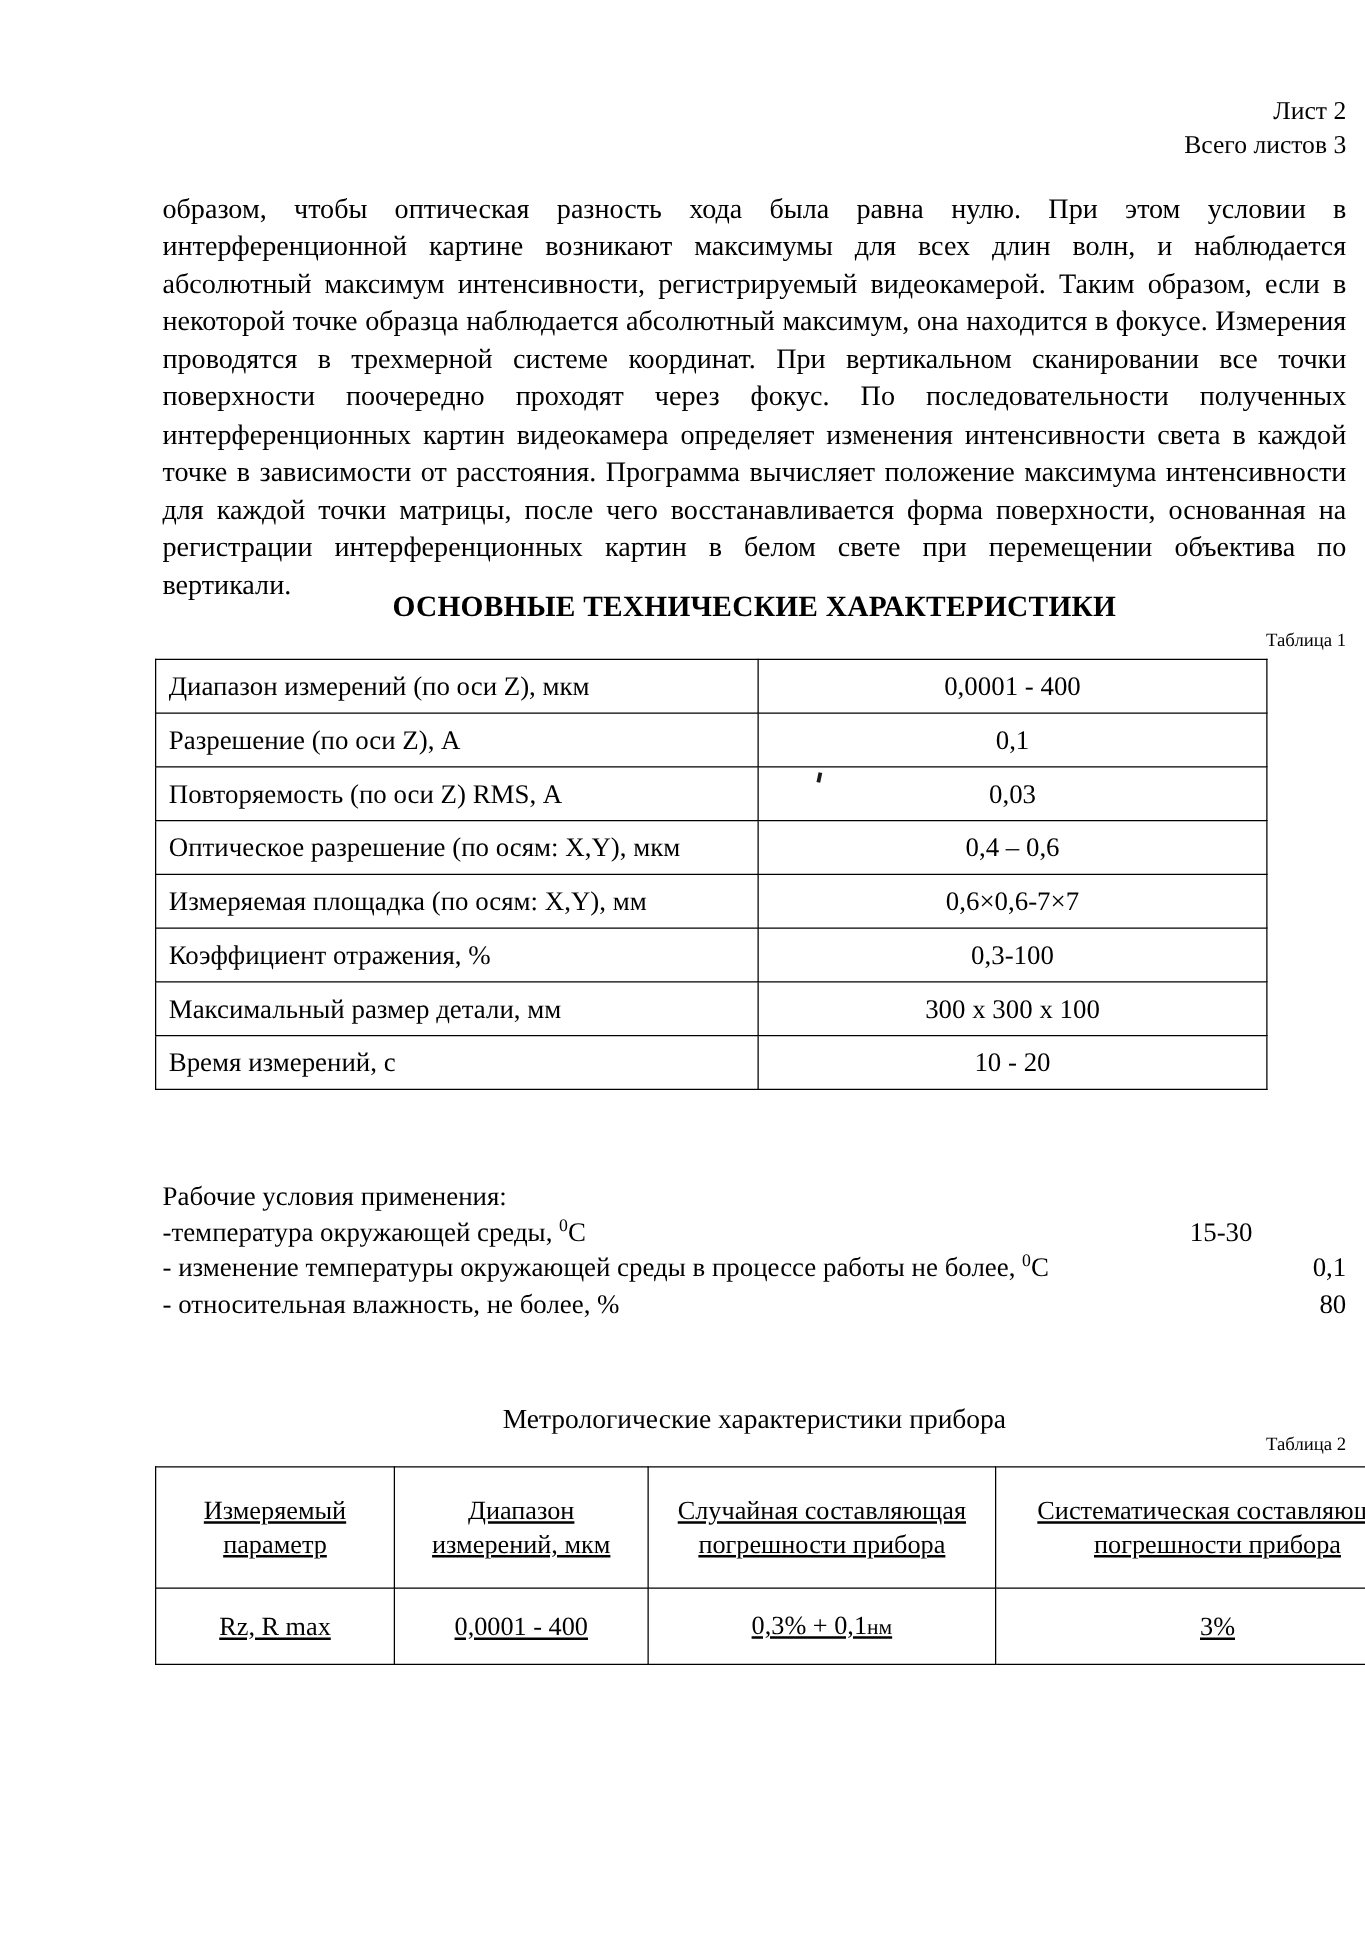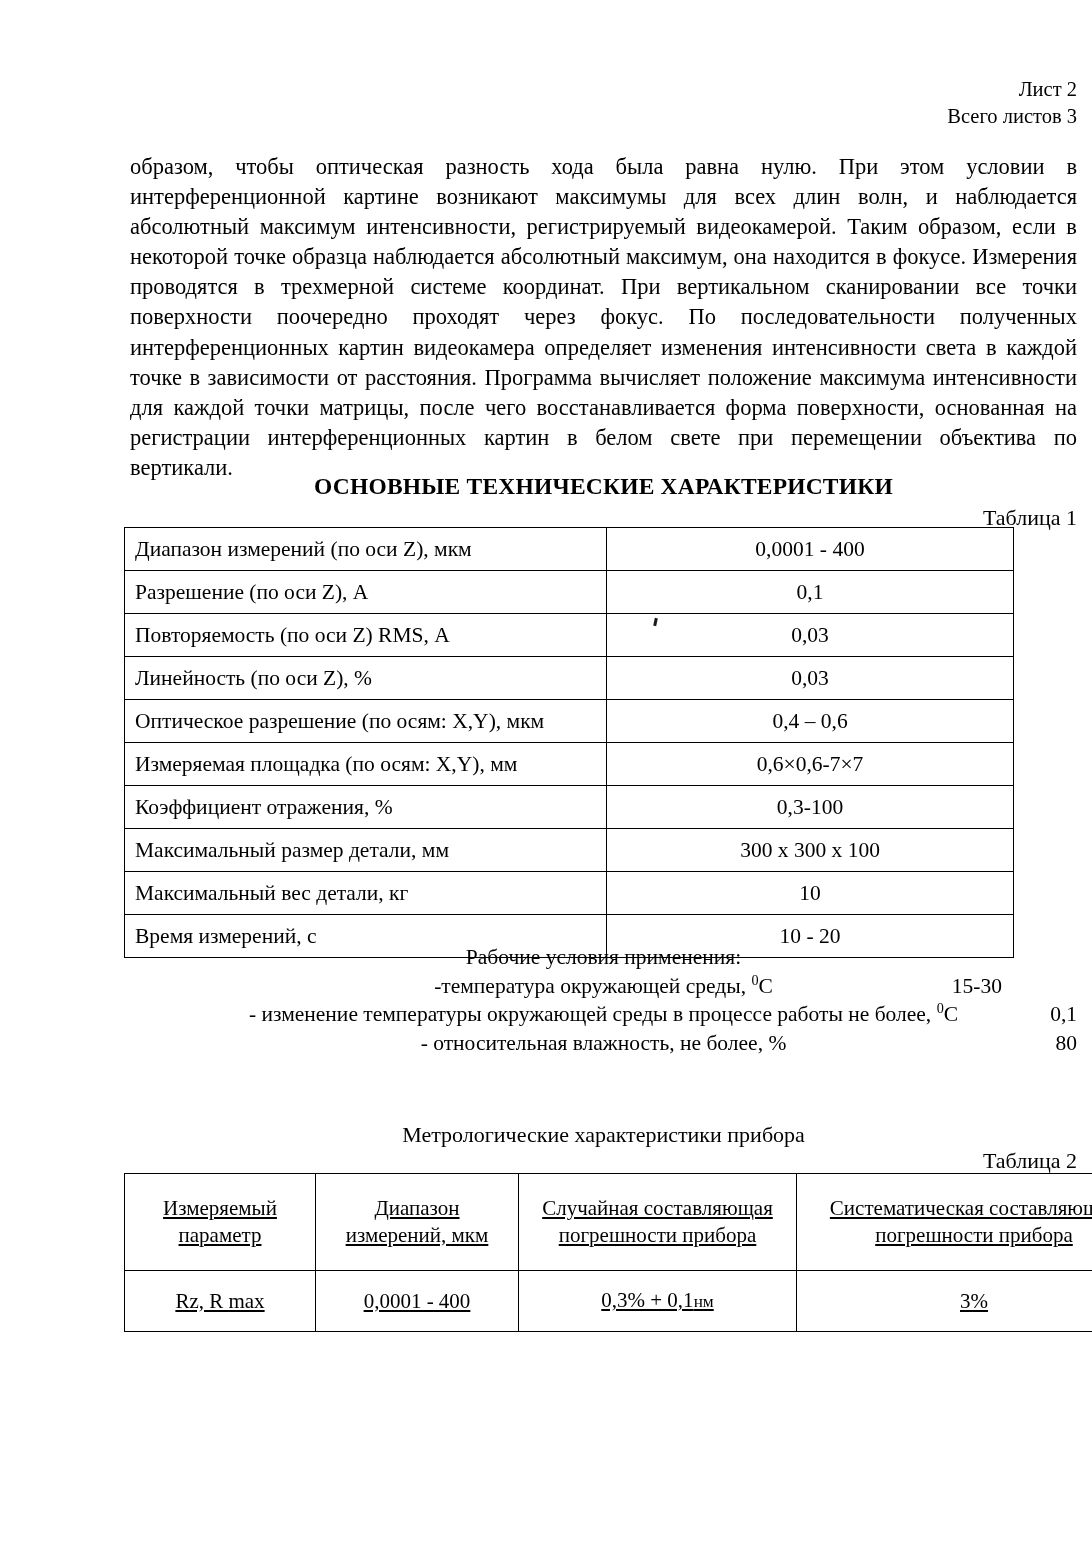--- a/index.html
+++ b/index.html
@@ -57,21 +57,21 @@
     text-align: center;
     font-size: 23.5px;
     font-weight: bold;
     letter-spacing: 0.2px;
   }
   .table-caption {
     position: absolute;
     width: 947px;
     left: 118px;
     text-align: right;
-    font-size: 22px;
+    font-size: 15px;
   }
   #caption-1 { top: 505px; }
   #caption-2 { top: 1148px; }
 
   .center-heading {
     position: absolute;
     left: 118px;
     width: 947px;
     text-align: center;
     font-size: 22px;
@@ -113,21 +113,20 @@
     position: absolute;
     left: 118px;
     top: 943px;
     width: 947px;
     font-size: 21.5px;
     line-height: 28.6px;
   }
   .conditions .line {
     position: relative;
     white-space: nowrap;
-    text-align: center;
   }
   .conditions .val {
     position: absolute;
     top: 0;
   }
   .val-a { right: 75px; }
   .val-b { right: 0px; }
   .val-c { right: 0px; }
   sup.deg {
     font-size: 0.66em;
@@ -184,42 +183,34 @@
       </tr>
       <tr>
         <td class="param">Разрешение (по оси Z), А</td>
         <td class="value">0,1</td>
       </tr>
       <tr>
         <td class="param">Повторяемость (по оси Z) RMS, А</td>
         <td class="value">0,03</td>
       </tr>
       <tr>
-        <td class="param">Линейность (по оси Z), %</td>
-        <td class="value">0,03</td>
-      </tr>
-      <tr>
         <td class="param">Оптическое разрешение (по осям: X,Y), мкм</td>
         <td class="value">0,4 – 0,6</td>
       </tr>
       <tr>
         <td class="param">Измеряемая площадка (по осям: X,Y), мм</td>
         <td class="value">0,6×0,6-7×7</td>
       </tr>
       <tr>
         <td class="param">Коэффициент отражения, %</td>
         <td class="value">0,3-100</td>
       </tr>
       <tr>
         <td class="param">Максимальный размер  детали, мм</td>
         <td class="value">300 x 300 x 100</td>
-      </tr>
-      <tr>
-        <td class="param">Максимальный вес  детали, кг</td>
-        <td class="value">10</td>
       </tr>
       <tr>
         <td class="param">Время измерений, с</td>
         <td class="value">10 - 20</td>
       </tr>
     </tbody>
   </table>
 
   <div class="speck"></div>
 

